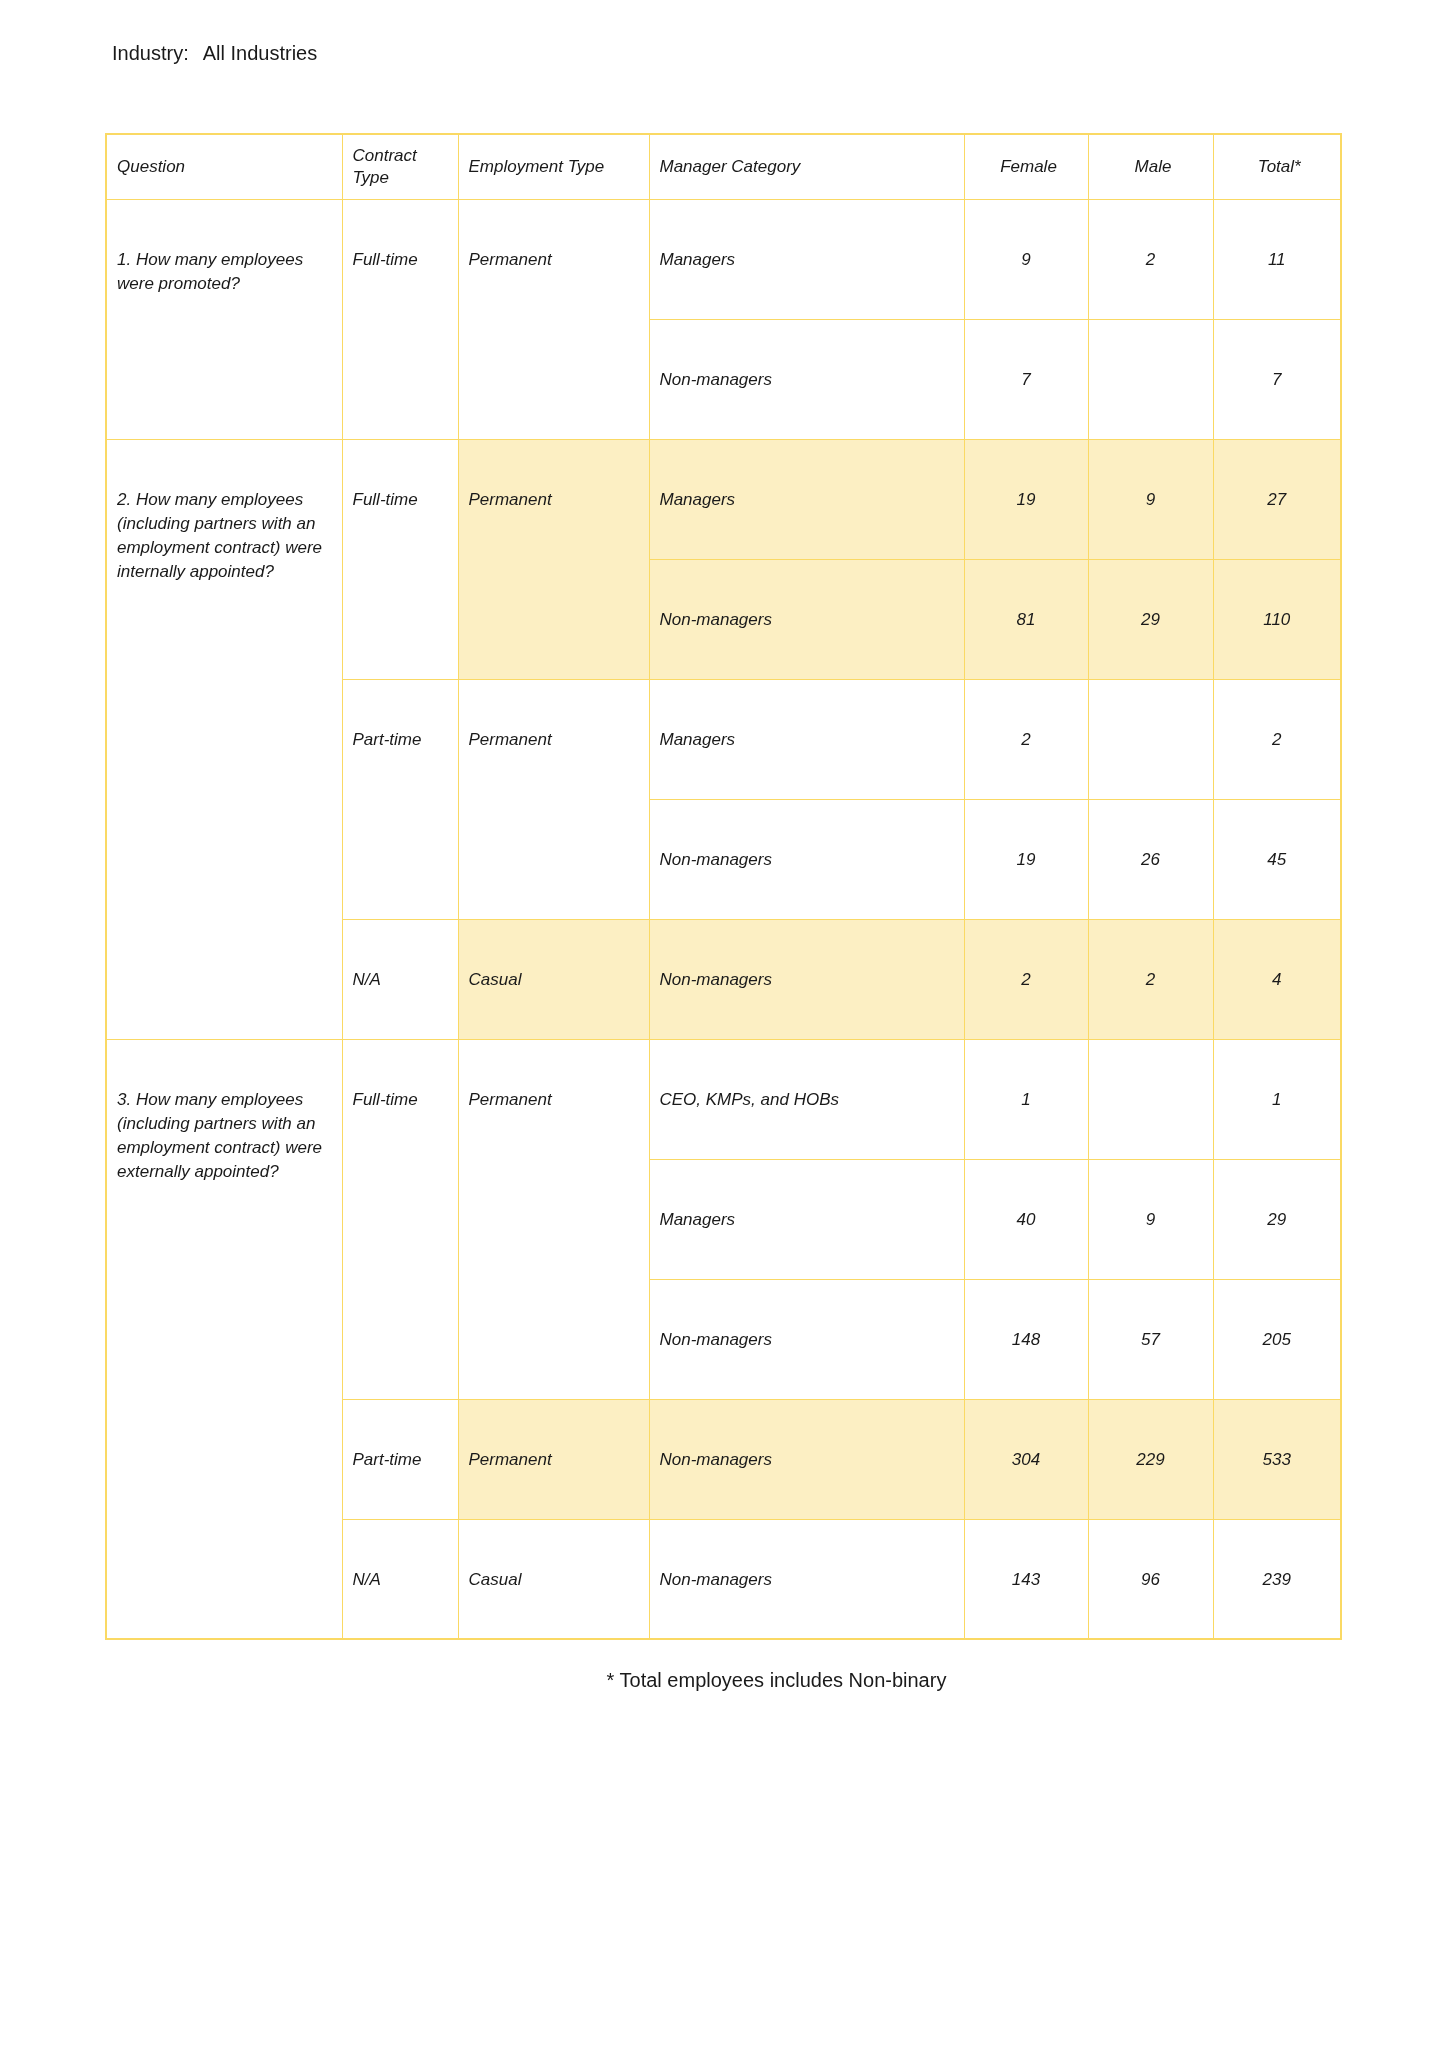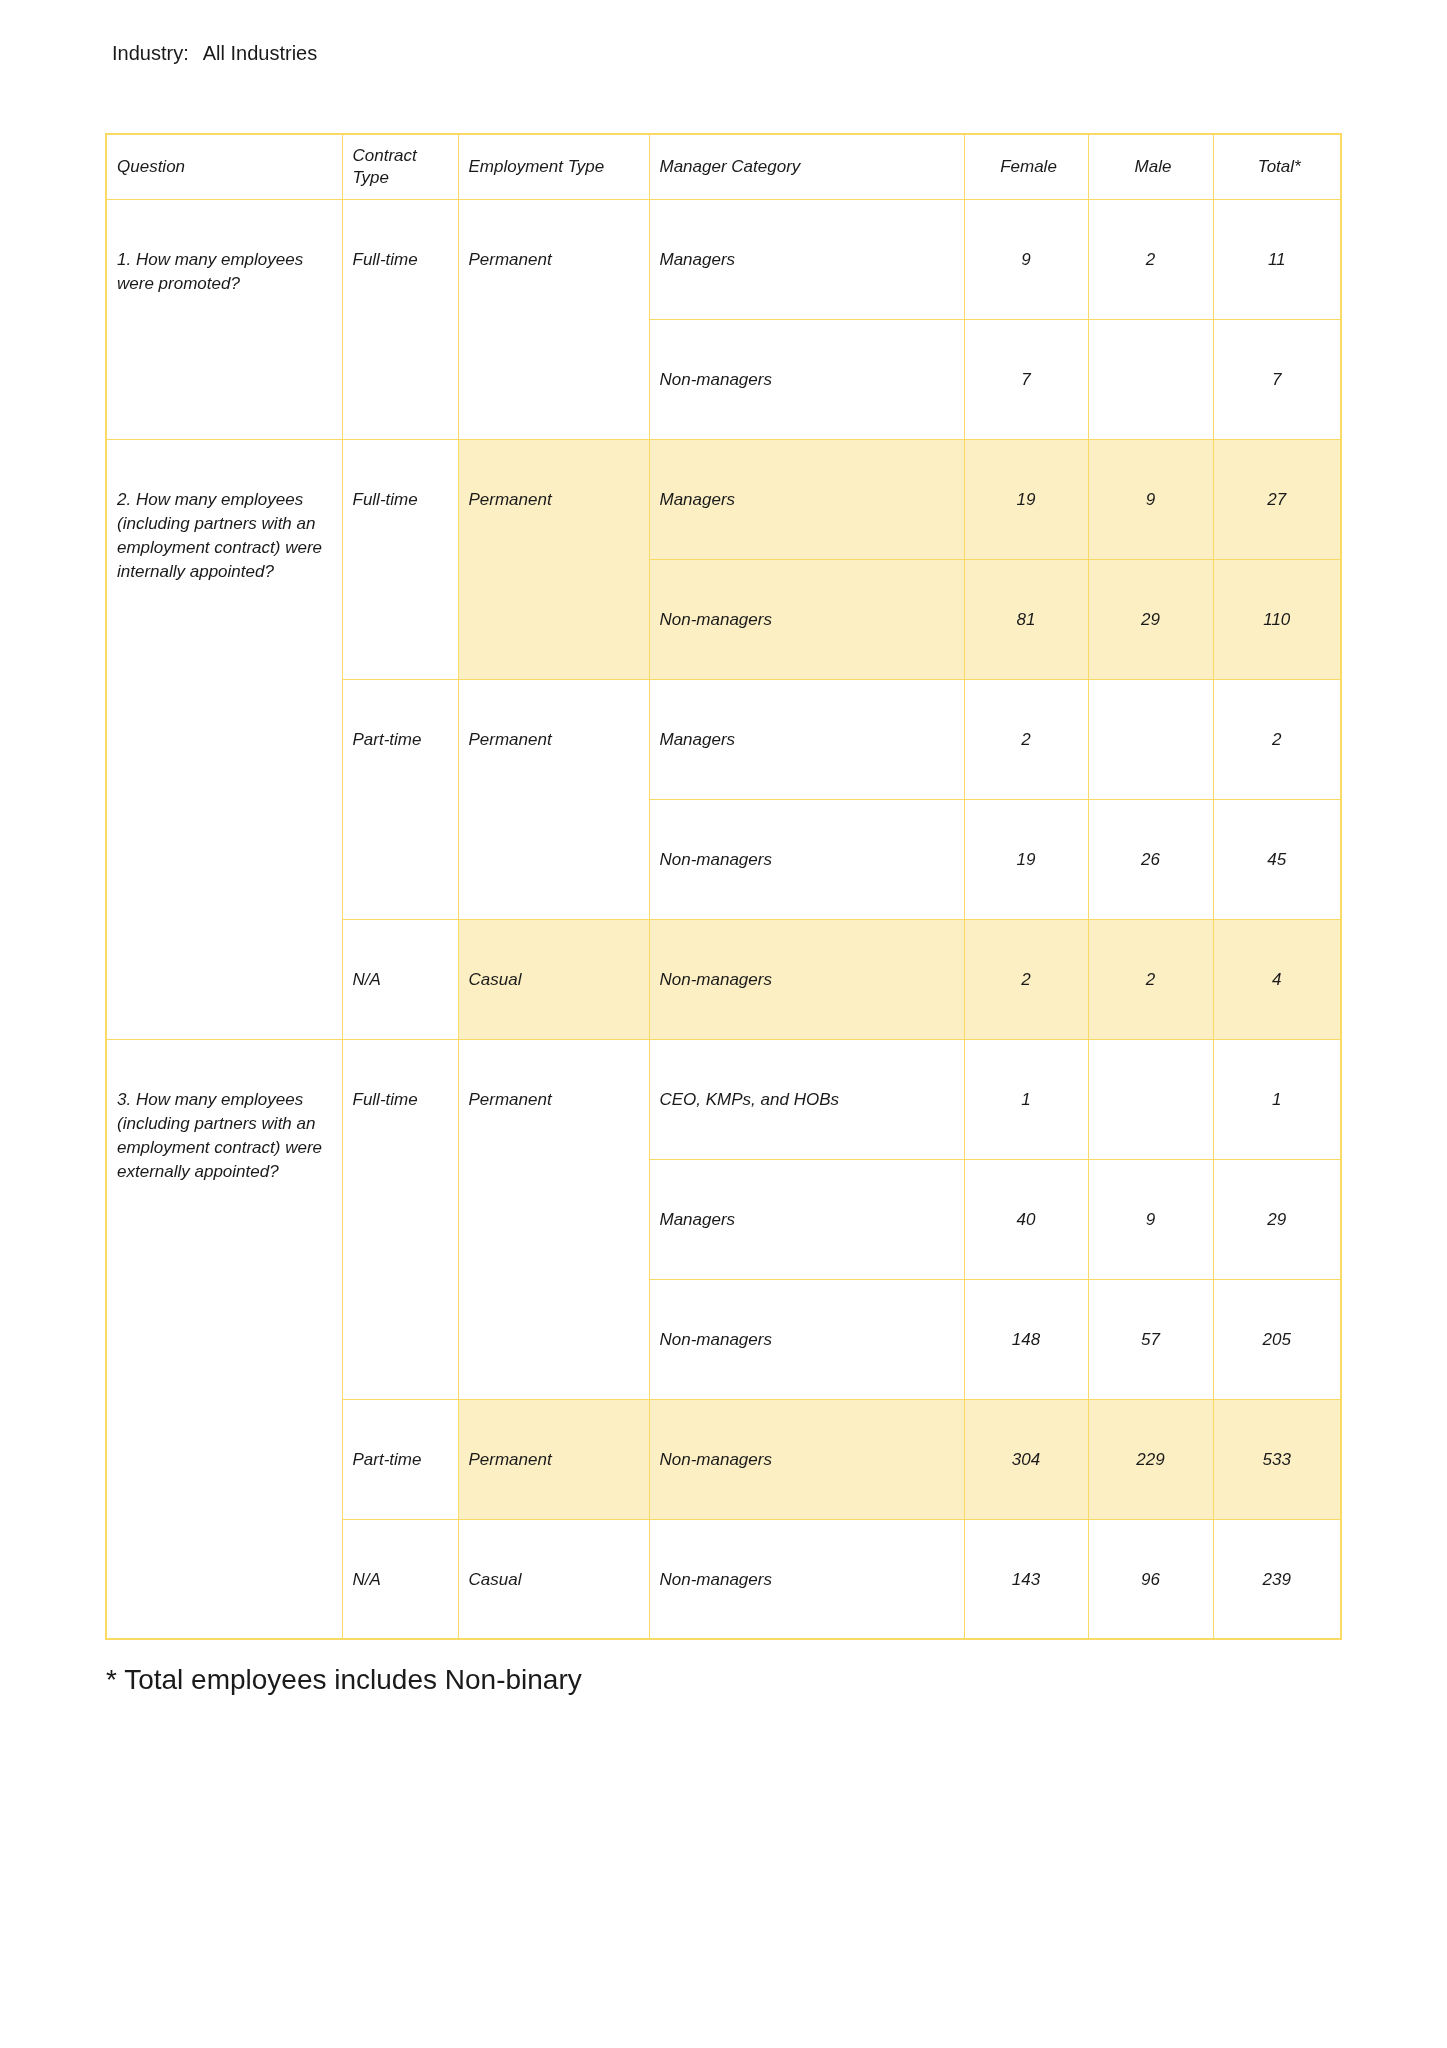--- a/index.html
+++ b/index.html
@@ -66,22 +66,23 @@
   }
   table.stats td.num {
     text-align: center;
     padding-left: 4px;
     padding-right: 4px;
   }
   table.stats td.hl { background: var(--c-hl); }
 
   .footnote {
     margin: 27px 0 0 106px;
-    font-size: 28px;
+    font-size: 20px;
     line-height: 26px;
+    text-align: center;
   }
 </style>
 </head>
 <body>
 
 <div class="page">
 
 
   <p class="industry-line"><span class="label">Industry:</span><span>All Industries</span></p>
 

